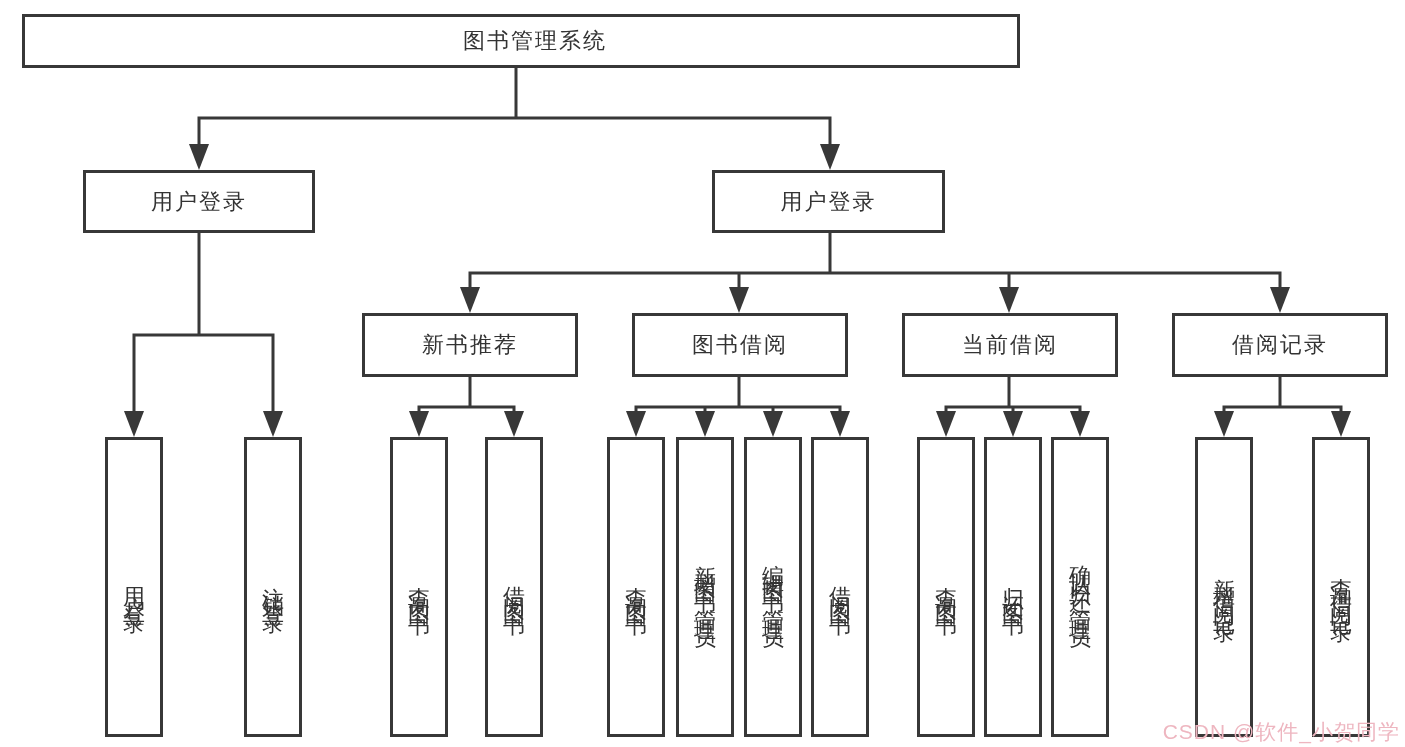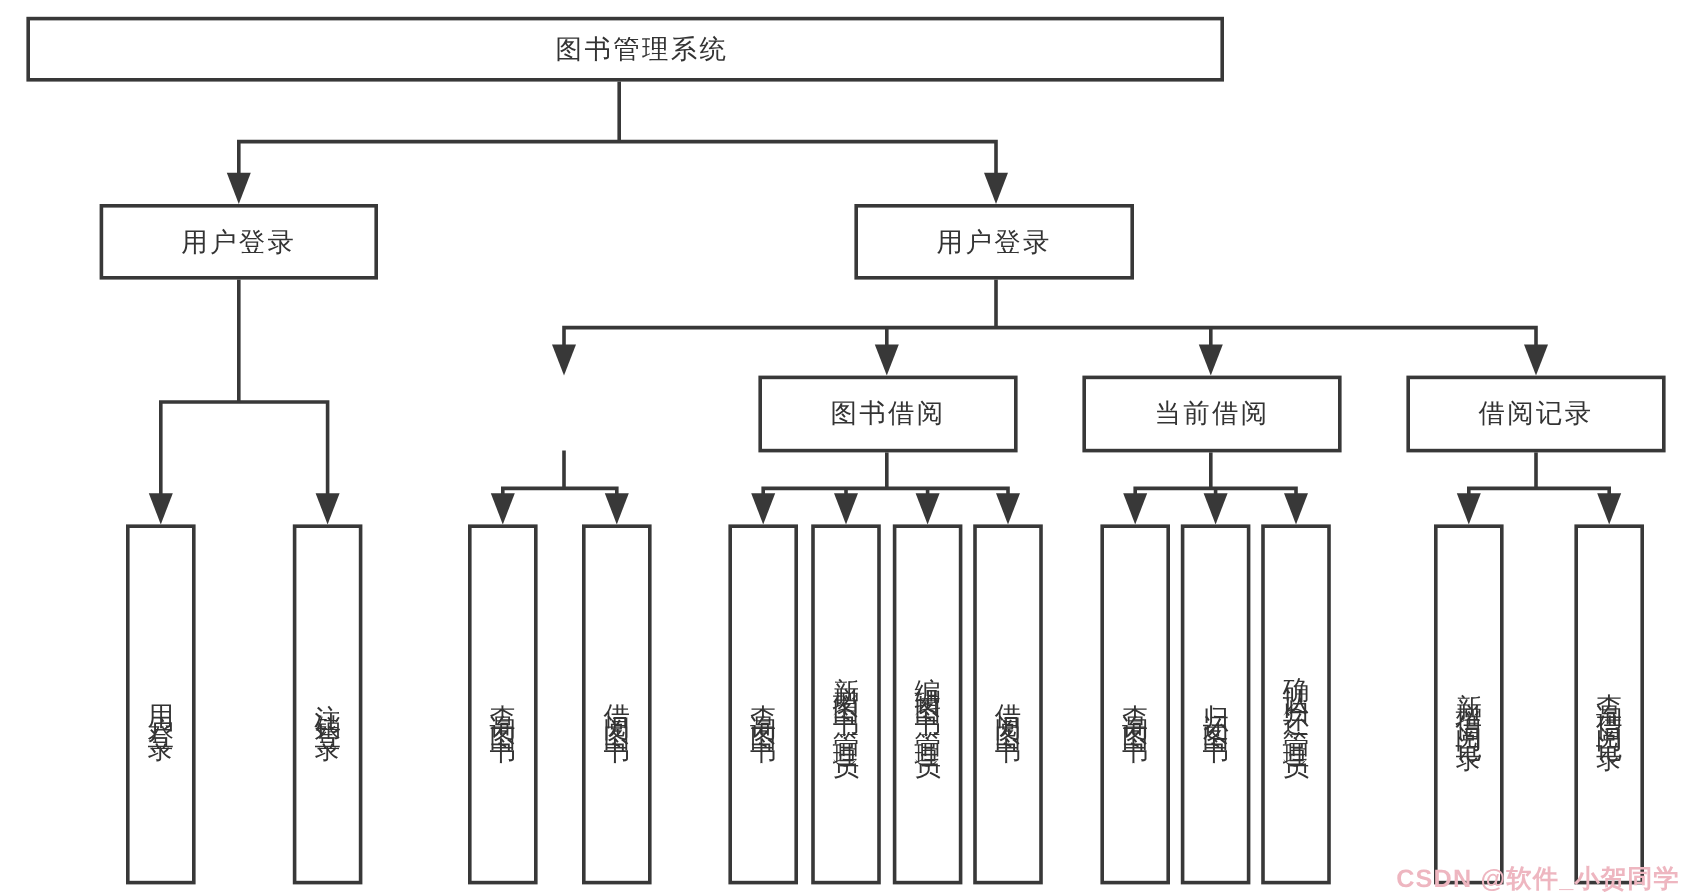--- a/index.html
+++ b/index.html
@@ -82,21 +82,20 @@
   .l-br-2 { left: 1312px; }
   .watermark {
     position: absolute;
     right: 5px;
     bottom: 1px;
     font-size: 21px;
     color: var(--watermark);
     letter-spacing: 1px;
     z-index: 10;
     white-space: nowrap;
-    font-weight: bold;
   }
 </style>
 </head>
 <body>
 
 <div class="canvas">
 
   <svg id="connectors" viewBox="0 0 1405 747" xmlns="http://www.w3.org/2000/svg">
     <g>
       <path class="stem" d="M516 68 V118 M199 118 H830 M199 118 V150 M830 118 V150"></path>
@@ -138,20 +137,21 @@
       <polygon class="arrowhead" points="1214,411 1234,411 1224,437"></polygon>
       <polygon class="arrowhead" points="1331,411 1351,411 1341,437"></polygon>
     </g>
   </svg>
 
   <div class="node n-root">图书管理系统</div>
 
   <div class="node n-user-login">用户登录</div>
   <div class="node n-book-mgmt">用户登录</div>
 
+  <div class="node n-new-book">新书推荐</div>
   <div class="node n-current-borrow">当前借阅</div>
   <div class="node n-book-borrow">图书借阅</div>
   <div class="node n-borrow-records">借阅记录</div>
 
   <div class="node leaf l-ul-1">
     <span class="vtext">用户登录</span>
   </div>
   <div class="node leaf l-ul-2">
     <span class="vtext">注销登录</span>
   </div>

